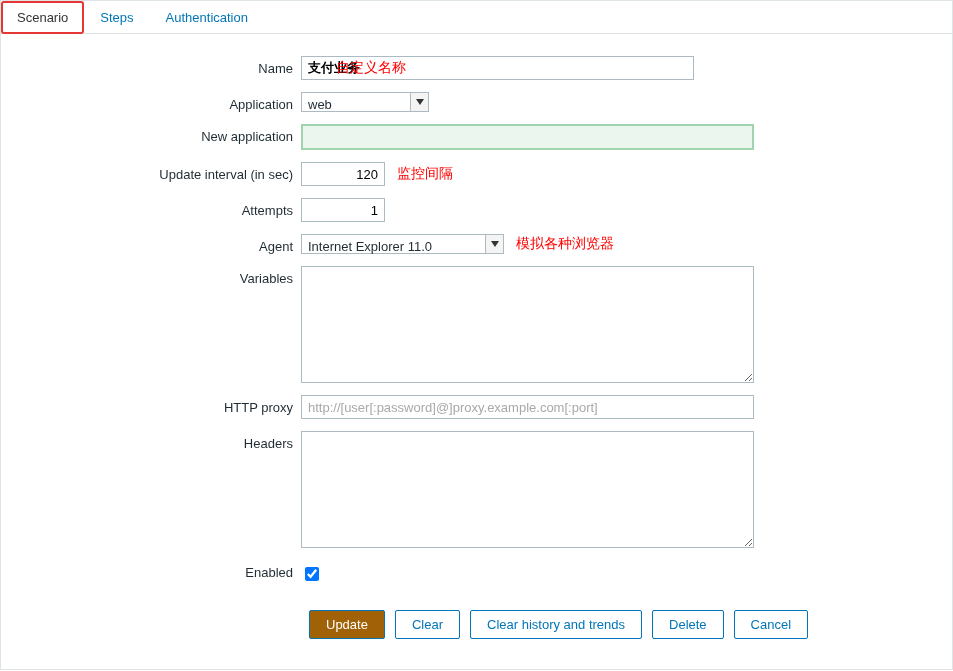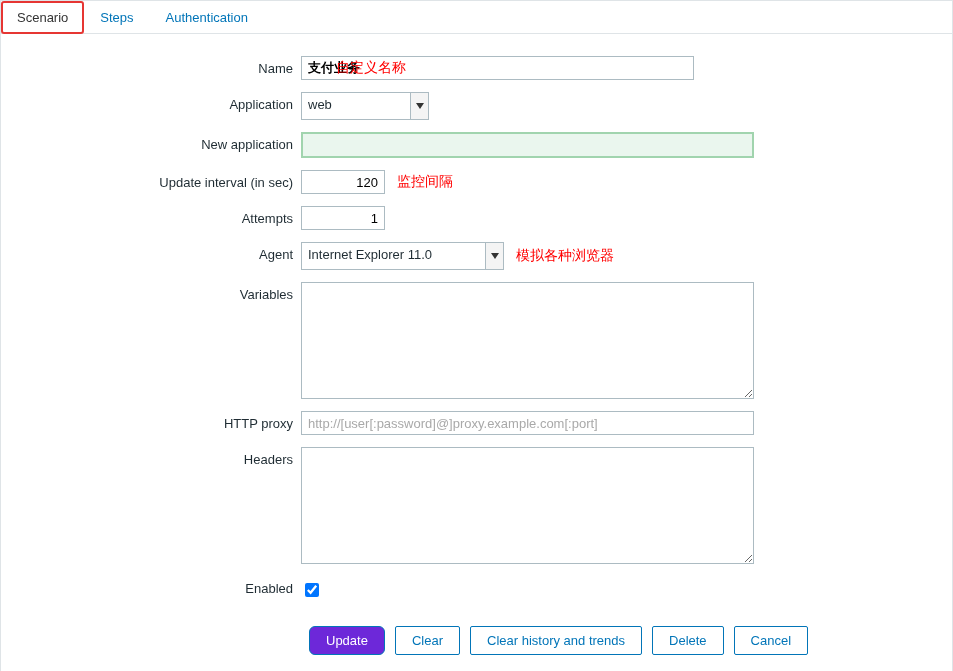--- a/index.html
+++ b/index.html
@@ -67,21 +67,21 @@
   textarea {
     border: 1px solid #acbbc2;
     padding: 4px 6px;
     font-size: 13px;
     font-family: inherit;
     resize: both;
   }
   .select {
     display: inline-flex;
     border: 1px solid #acbbc2;
-    height: 28px;
+    height: 20px;
     align-items: stretch;
   }
   .select-text {
     flex: 1;
     padding: 4px 6px;
     font-size: 13px;
     min-width: 0;
   }
   .select-arrow {
     width: 18px;
@@ -116,24 +116,23 @@
   .btn {
     padding: 6px 16px;
     font-size: 13px;
     border-radius: 2px;
     cursor: pointer;
     border: 1px solid #0275b8;
     background: #fff;
     color: #0275b8;
   }
   .btn.primary {
-    background: #6d28d9;
+    background: #a16207;
     color: #fff;
     border-color: #0275b8;
-    border-radius: 6px;
   }
   input[type="checkbox"] {
     width: 14px; height: 14px;
   }
 </style>
 </head>
 <body>
 
 <div class="wrap">
   <div class="tabs">

